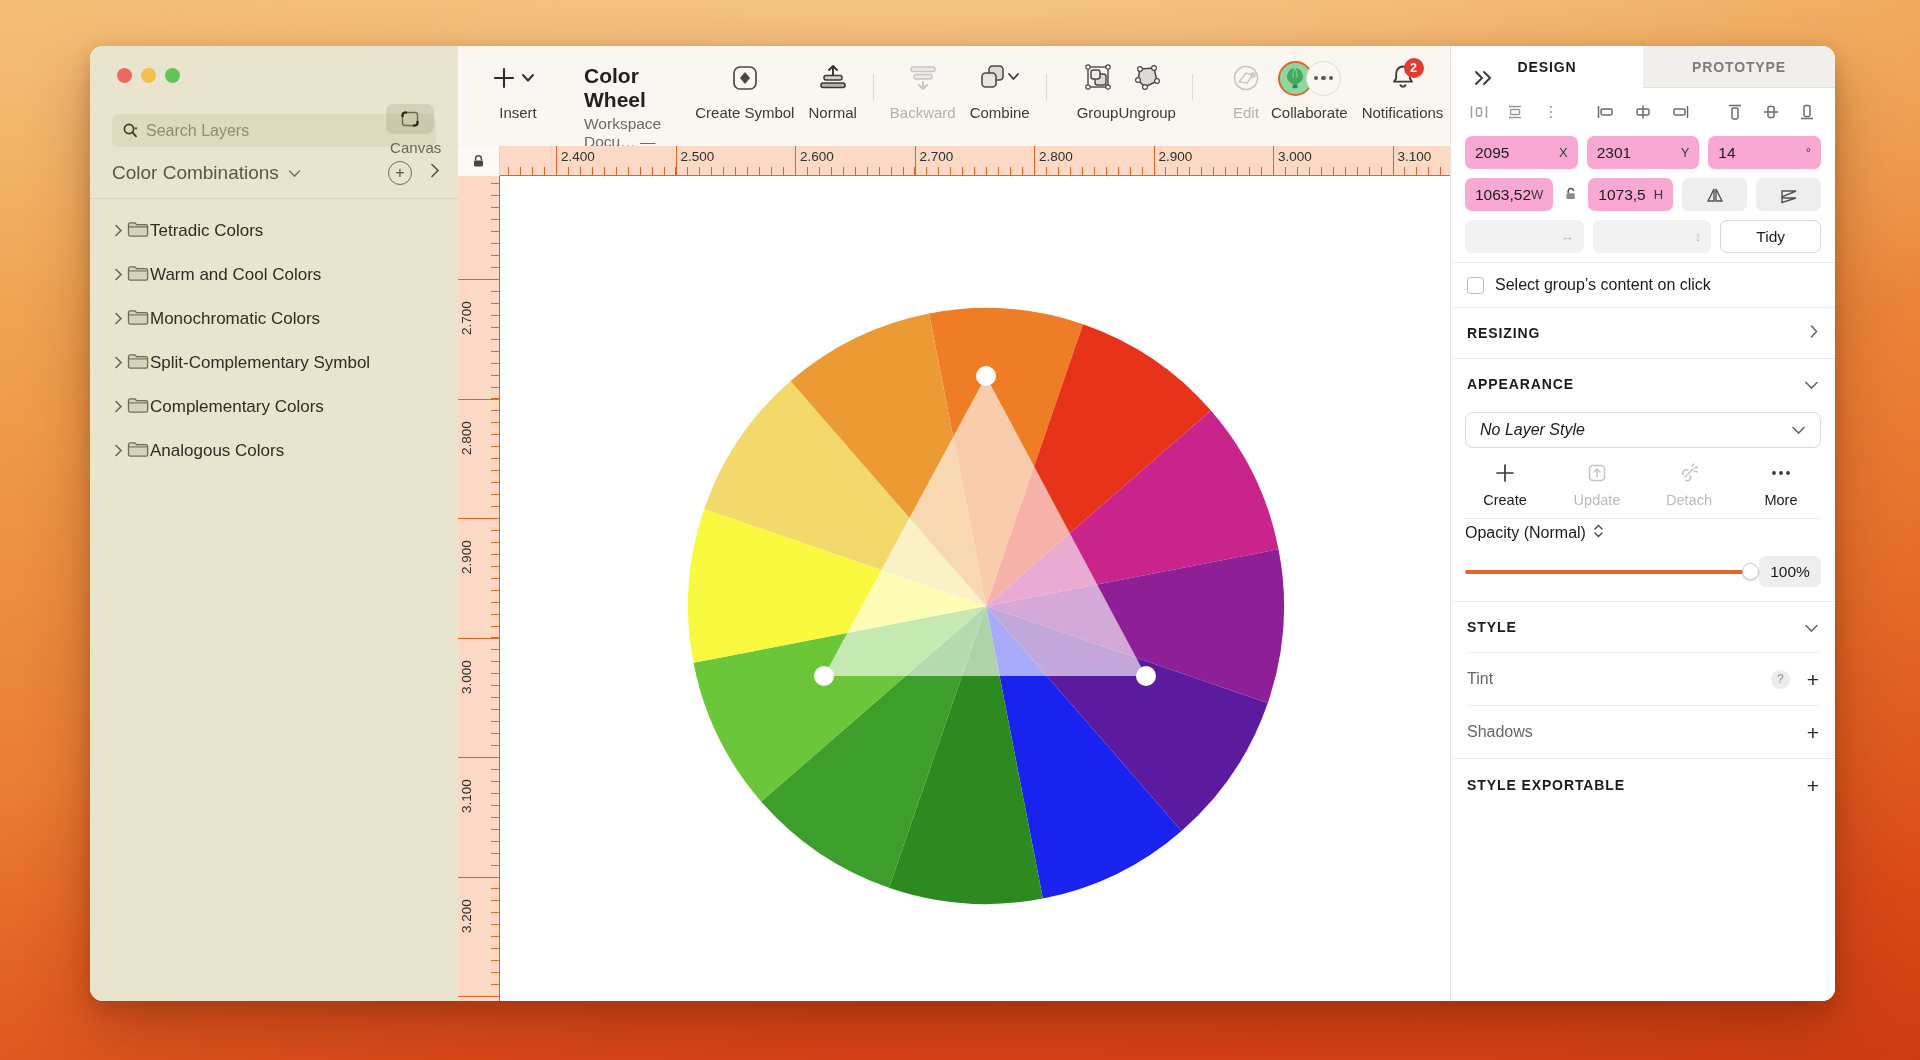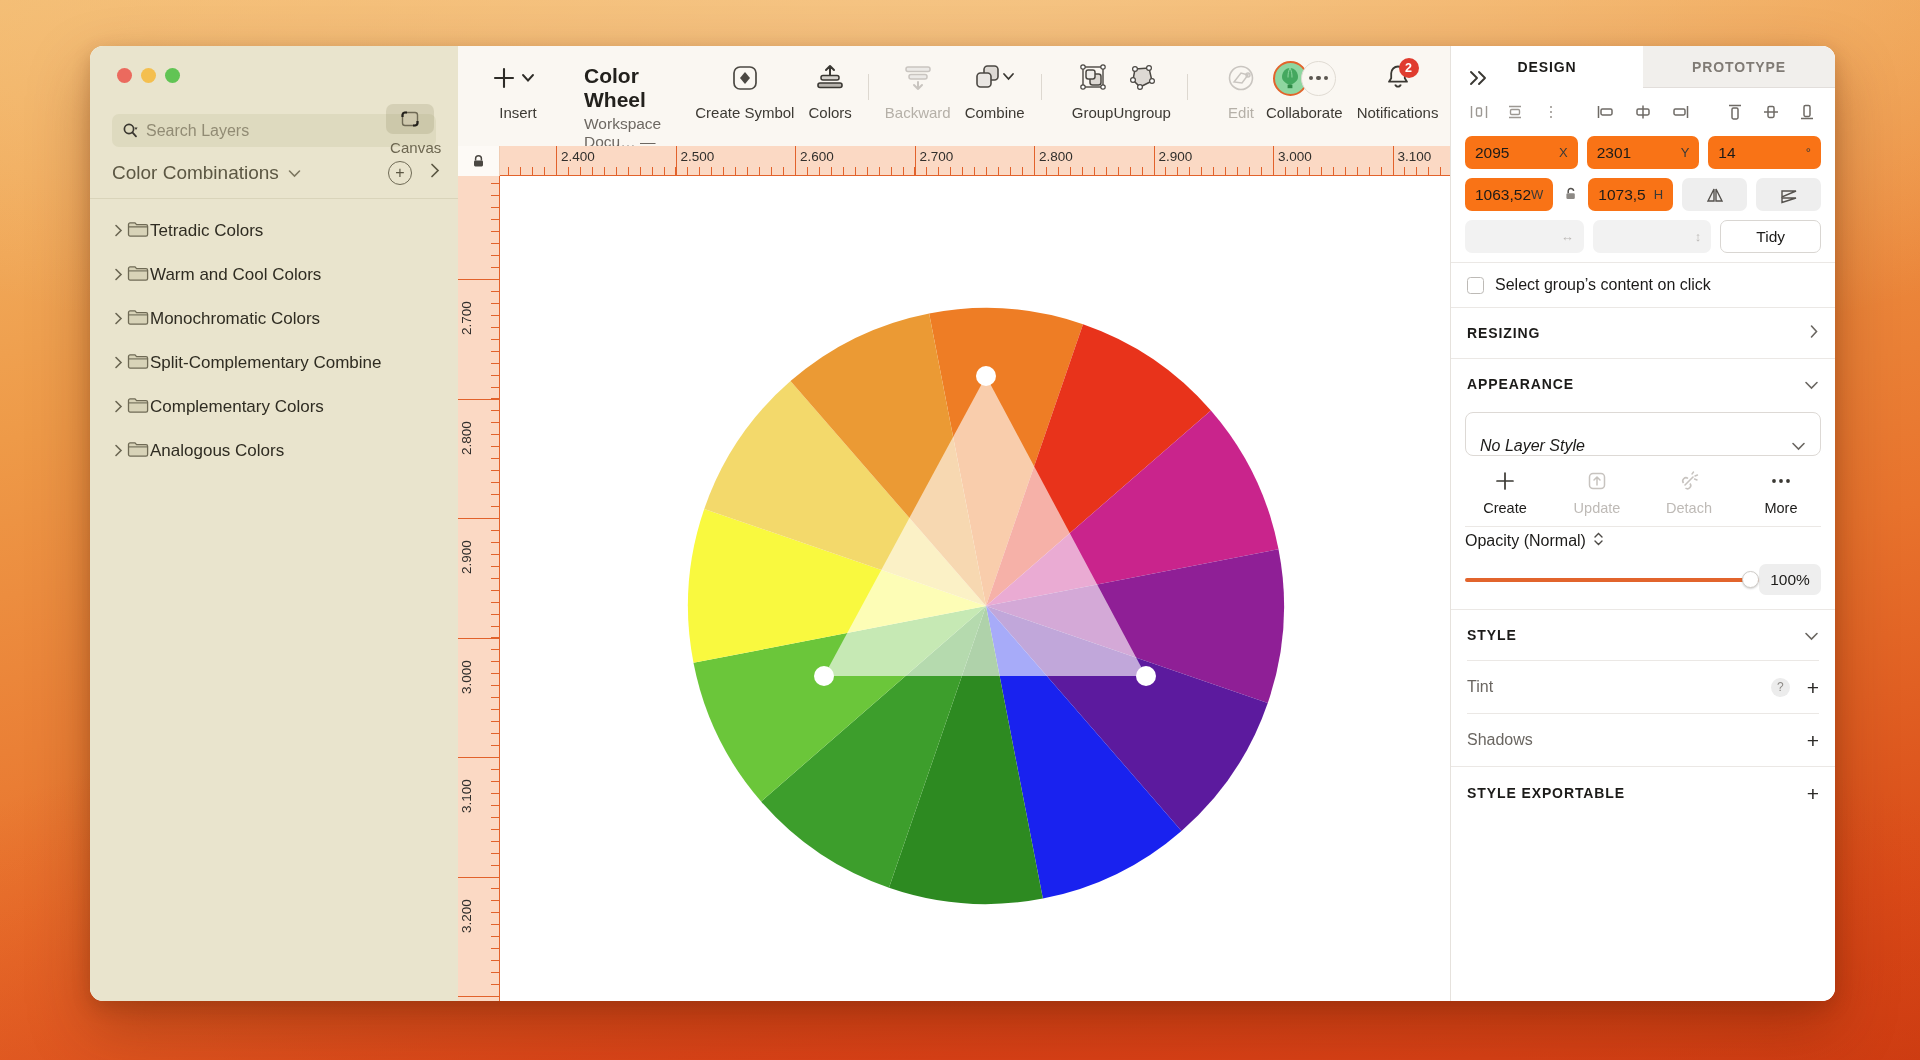--- a/index.html
+++ b/index.html
@@ -197,21 +197,21 @@
 
   #alignrow {
     height: 48px; display: flex; align-items: center;
     padding: 0 14px; gap: 0px; justify-content: space-between;
   }
   .align-ic { width: 28px; height: 24px; display:flex; align-items:center; justify-content:center; }
   .align-sep { width: 13px; }
 
   .fieldrow { display: flex; gap: 9px; padding: 0 14px 9px 14px; align-items: center; }
   .field {
-    flex: 1; height: 33px; border-radius: 7px; background: #f97316;
+    flex: 1; height: 33px; border-radius: 7px; background: #f9a8d4;
     display: flex; align-items: center; padding: 0 10px;
     font-size: 15.5px; color: #1c1b19;
   }
   .field .unit { margin-left: auto; font-size: 13px; color: #3c3a37; font-weight: 500; }
   .field.ghost { background: #f2f2f2; color: #b7b4b1; }
   .lockbtn { width: 17px; display: flex; align-items: center; justify-content: center; }
   .iconbtn {
     flex: 1; height: 33px; border-radius: 7px; background: #eeeeee;
     display: flex; align-items: center; justify-content: center;
   }
@@ -234,23 +234,23 @@
   .sechead {
     height: 50px; display: flex; align-items: center;
     padding: 0 16px; justify-content: space-between;
   }
   .sechead .lbl {
     font-size: 14px; font-weight: bold; letter-spacing: .9px; color: #1c1b19;
   }
   .sechead .cv { color: #6a6661; font-size: 15px; }
 
   .stylebox {
-    margin: 3px 14px 0 14px; height: 44px;
+    margin: 3px 14px 0 14px; height: 36px;
     border: 1px solid #ddd9d5; border-radius: 8px;
-    display: flex; align-items: flex-end; padding: 0 14px;
+    display: flex; align-items: center; padding: 0 14px;
     justify-content: space-between;
   }
   .stylebox .txt { font-size: 16px; font-style: italic; color: #1c1b19; }
 
   #styleactions { display: flex; padding: 14px 8px 10px 8px; }
   .sa { flex: 1; display: flex; flex-direction: column; align-items: center; gap: 8px; }
   .sa .ic { height: 22px; display: flex; align-items: center; justify-content: center; }
   .sa .lb { font-size: 14.5px; color: #1c1b19; }
   .sa.dim .lb { color: #bebab6; }
 
@@ -375,21 +375,21 @@
           <span class="name">Monochromatic Colors</span>
         </div>
         <div class="layer-row">
           <span class="disc"><svg width="9" height="13" viewBox="0 0 9 13">
               <path d="M2 1.5 L7 6.5 L2 11.5" fill="none" stroke="#6b6653" stroke-width="1.6" stroke-linecap="round"></path>
             </svg></span>
           <span><svg width="22" height="18" viewBox="0 0 22 18">
               <path d="M1.5 4.5 a1.6 1.6 0 0 1 1.6-1.6 H8 l1.6 1.8 H19 a1.6 1.6 0 0 1 1.6 1.6 V14.5 a1.6 1.6 0 0 1-1.6 1.6 H3.1 A1.6 1.6 0 0 1 1.5 14.5 Z" fill="#d8d3b8" stroke="#6f6a55" stroke-width="1.3"></path>
               <line x1="1.6" y1="6.9" x2="20.5" y2="6.9" stroke="#6f6a55" stroke-width="1.1"></line>
             </svg></span>
-          <span class="name">Split-Complementary Combine</span>
+          <span class="name">Split-Complementary Symbol</span>
         </div>
         <div class="layer-row">
           <span class="disc"><svg width="9" height="13" viewBox="0 0 9 13">
               <path d="M2 1.5 L7 6.5 L2 11.5" fill="none" stroke="#6b6653" stroke-width="1.6" stroke-linecap="round"></path>
             </svg></span>
           <span><svg width="22" height="18" viewBox="0 0 22 18">
               <path d="M1.5 4.5 a1.6 1.6 0 0 1 1.6-1.6 H8 l1.6 1.8 H19 a1.6 1.6 0 0 1 1.6 1.6 V14.5 a1.6 1.6 0 0 1-1.6 1.6 H3.1 A1.6 1.6 0 0 1 1.5 14.5 Z" fill="#d8d3b8" stroke="#6f6a55" stroke-width="1.3"></path>
               <line x1="1.6" y1="6.9" x2="20.5" y2="6.9" stroke="#6f6a55" stroke-width="1.1"></line>
             </svg></span>
           <span class="name">Complementary Colors</span>
@@ -437,21 +437,21 @@
             <div class="tb-lab">Create Symbol</div>
           </div>
           <div class="tb-item" style="margin-left: 14px;">
             <div class="tb-ico" style="position: relative;">
               <svg width="34" height="34" viewBox="0 0 34 34">
                 <path d="M17 5 L17 14 M13 9 L17 5 L21 9" stroke="#3a3833" stroke-width="2" fill="none" stroke-linecap="round" stroke-linejoin="round"></path>
                 <rect x="8" y="14.5" width="18" height="4.5" rx="2" fill="#d5d2cd" stroke="#3a3833" stroke-width="1.5"></rect>
                 <rect x="5" y="22" width="24" height="4.5" rx="2" fill="#b8b4ae" stroke="#3a3833" stroke-width="1.6"></rect>
               </svg>
             </div>
-            <div class="tb-lab">Colors</div>
+            <div class="tb-lab">Normal</div>
           </div>
           <div class="tb-sep" style="margin-left: 16px; margin-right: 16px;"></div>
           <div class="tb-item dim" style="margin-left: 0px;">
             <div class="tb-ico" style="position: relative;">
               <svg width="34" height="34" viewBox="0 0 34 34">
                 <rect x="5" y="6" width="24" height="4.5" rx="2" fill="#eceae7" stroke="#c9c5c0" stroke-width="1.5"></rect>
                 <rect x="8" y="13.5" width="18" height="4.5" rx="2" fill="#eceae7" stroke="#c9c5c0" stroke-width="1.5"></rect>
                 <path d="M17 21 L17 28 M13 24 L17 28 L21 24" stroke="#c9c5c0" stroke-width="2" fill="none" stroke-linecap="round" stroke-linejoin="round"></path>
               </svg>
             </div>

